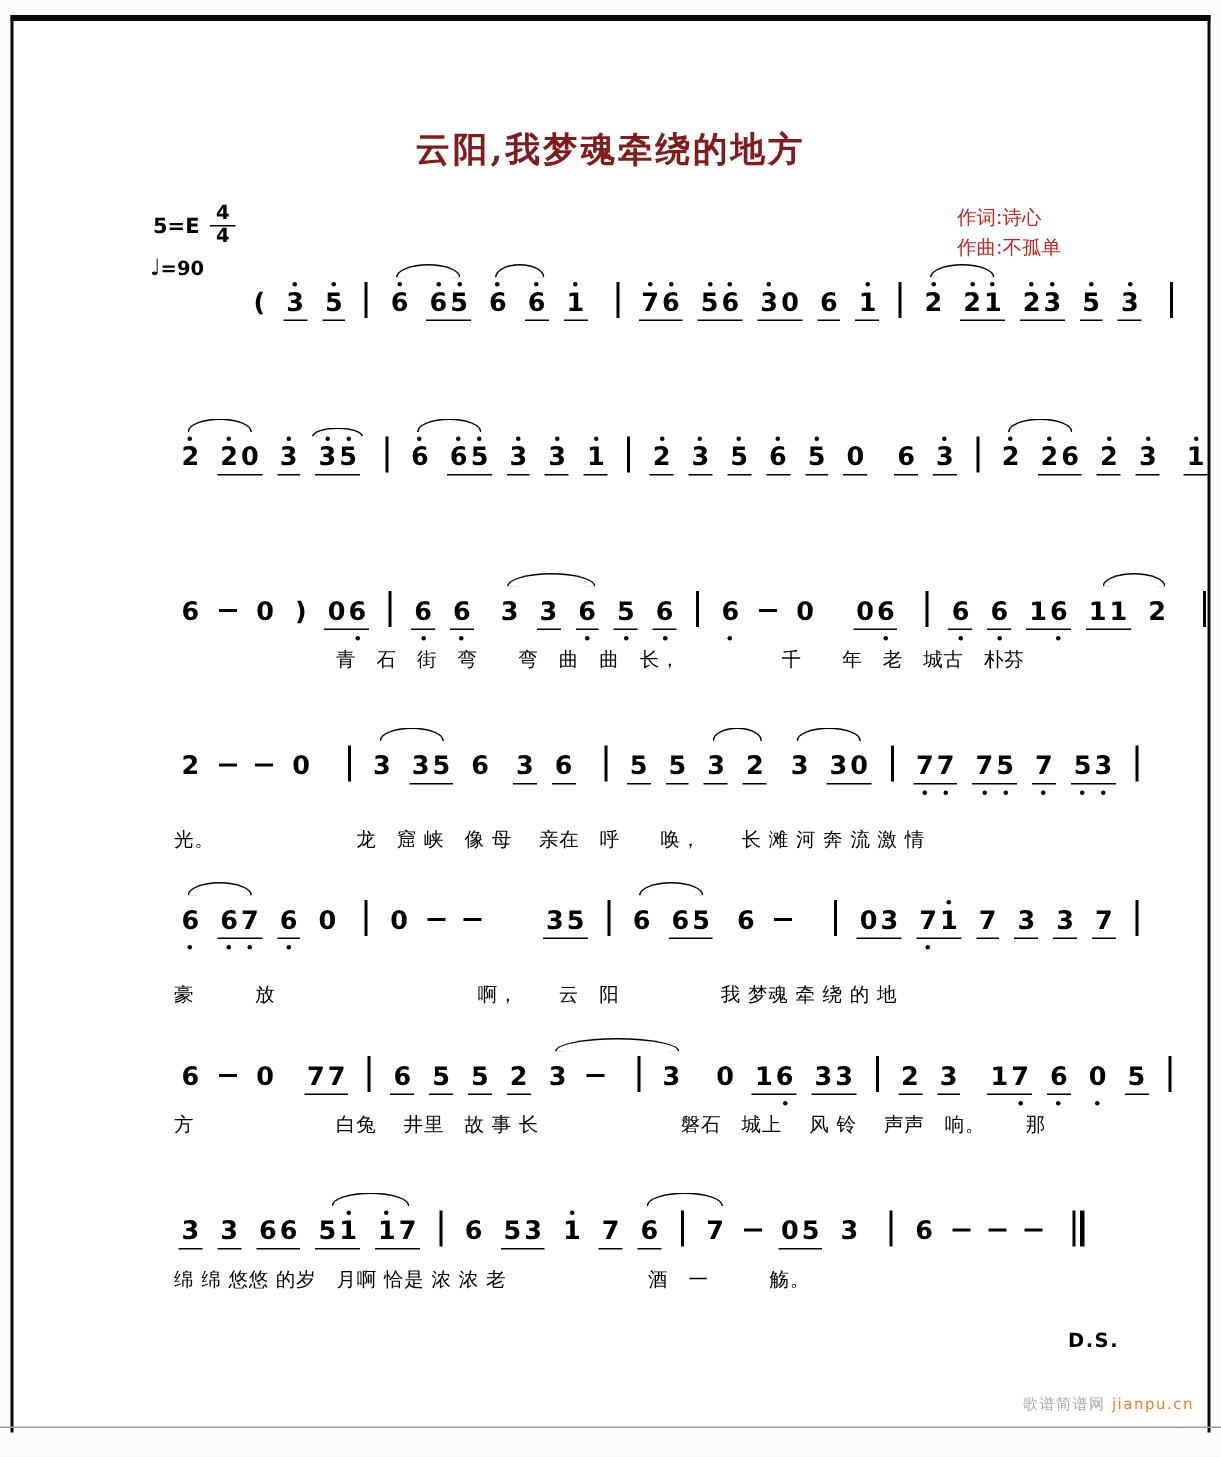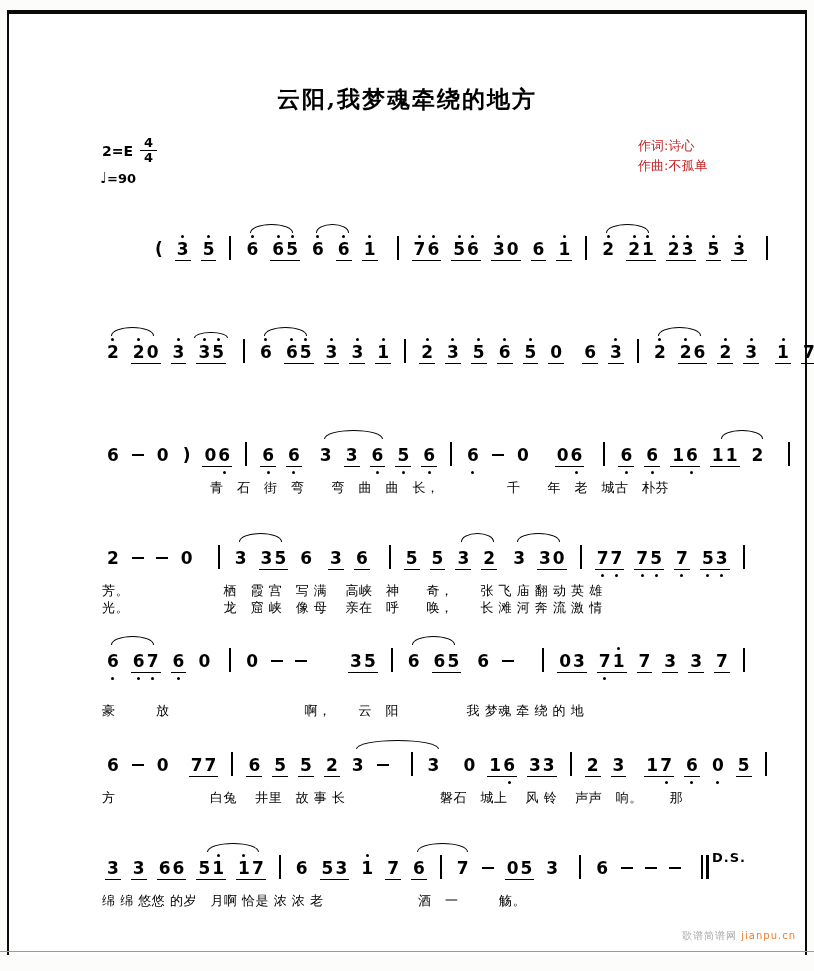--- a/index.html
+++ b/index.html
@@ -4,34 +4,34 @@
 <style>
   html,body{margin:0;padding:0;background:#f6f6f4;}
   .page{position:relative;width:814px;height:971px;background:#fcfcfa;overflow:hidden;
         font-family:"DejaVu Sans",sans-serif;color:#000;}
   .frame{position:absolute;left:7px;top:10px;width:796px;height:941px;background:#fff;
          border-top:4px solid #0a0a0a;border-left:2px solid #0a0a0a;border-right:2px solid #0a0a0a;}
   .bottom-line{position:absolute;left:0;top:951px;width:814px;height:1px;background:#9b9b9b;}
 
   .title{position:absolute;left:0;top:84px;width:100%;text-align:center;
          font-family:"DejaVu Serif",serif;font-size:23px;font-weight:600;
-         letter-spacing:2px;color:#000000;}
+         letter-spacing:2px;color:#7f1d1d;}
 
   .keysig{position:absolute;left:102px;top:136px;display:flex;align-items:center;gap:7px;
           font-size:14px;font-weight:600;}
   .frac{display:inline-flex;flex-direction:column;align-items:center;font-size:13px;line-height:1.1;font-weight:600;}
   .frac .ft{border-bottom:1px solid #000;padding:0 4px;}
   .frac .fb{padding:0 4px;}
   .tempo{position:absolute;left:100px;top:169px;font-size:13px;font-weight:600;}
   .tempo .glyph{font-size:15px;}
 
   .credits{position:absolute;left:638px;top:136px;font-size:13px;line-height:1.55;color:#c22525;}
 
   .score{position:absolute;left:0;top:0;width:814px;height:971px;}
-  .score-line{position:absolute;left:100px;width:668px;height:92px;margin-top:48px;}
+  .score-line{position:absolute;left:114px;width:668px;height:92px;}
   .sl1{top:188px;} .sl2{top:291px;} .sl3{top:394px;} .sl4{top:497px;}
   .sl5{top:600px;} .sl6{top:704px;} .sl7{top:807px;}
 
   .notes-row{position:relative;white-space:nowrap;height:30px;}
   .note{position:relative;display:inline-block;font-weight:700;font-size:17px;line-height:1;
         margin:0 5px;padding:1px 1px 2px;vertical-align:baseline;}
   .note.ul{border-bottom:1.7px solid #000;}
   .ch{position:relative;display:inline-block;padding:0 1px;}
   .od{position:absolute;left:50%;margin-left:-1.5px;width:3px;height:3px;border-radius:50%;background:#000;}
   .od.up{top:-6px;} .od.dn{bottom:-10px;}
@@ -41,35 +41,35 @@
   .dbar .b1{width:1.5px;margin-right:3px;} .dbar .b2{width:3.5px;}
   .dash{display:inline-block;width:12px;height:2.4px;background:#000;margin:0 6px;vertical-align:5px;}
   .sp{display:inline-block;height:1px;}
   .slur{position:absolute;height:8px;border:1.4px solid #000;border-bottom:none;
         border-radius:100% 100% 0 0/200% 200% 0 0;top:-12px;}
   .selfarc{position:absolute;left:-2px;right:-2px;top:-11px;height:5px;border:1.2px solid #000;
            border-bottom:none;border-radius:100% 100% 0 0/200% 200% 0 0;}
   .lyr{position:absolute;left:2px;white-space:pre;font-size:13px;letter-spacing:0.5px;}
   .lyr.r1{top:37px;} .lyr.r2{top:54px;}
 
-  .ds{position:absolute;left:712px;top:850px;font-size:13px;font-weight:700;letter-spacing:1px;}
+  .ds{position:absolute;left:712px;top:887px;font-size:13px;font-weight:700;letter-spacing:1px;}
   .watermark{position:absolute;right:18px;top:929px;font-size:10px;color:#a9a9a9;letter-spacing:1px;}
   .watermark .domain{color:#e87e2e;}
 </style>
 </head>
 <body>
 
 <div class="page">
   <div class="frame"></div>
   <div class="bottom-line"></div>
 
   <div class="title">云阳,我梦魂牵绕的地方</div>
 
   <div class="keysig">
-    <span>2=E</span>
+    <span>5=E</span>
     <span class="frac">
       <span class="ft">4</span>
       <span class="fb">4</span>
     </span>
   </div>
 
   <div class="tempo">
     <span class="glyph">♩</span><span>=90</span>
   </div>
 
@@ -84,21 +84,20 @@
       </div>
       <div class="score-line sl2">
         <div class="notes-row"><span class="note"><span class="ch">2<i class="od up"></i></span></span><span class="note ul"><span class="ch">2<i class="od up"></i></span><span class="ch">0</span></span><span class="note ul"><span class="ch">3<i class="od up"></i></span></span><span class="note ul"><span class="ch">3<i class="od up"></i></span><span class="ch">5<i class="od up"></i></span><i class="selfarc"></i></span><span class="sp" style="width: 4px;"></span><span class="bar"></span><span class="note"><span class="ch">6<i class="od up"></i></span></span><span class="note ul"><span class="ch">6<i class="od up"></i></span><span class="ch">5<i class="od up"></i></span></span><span class="note ul"><span class="ch">3<i class="od up"></i></span></span><span class="note ul"><span class="ch">3<i class="od up"></i></span></span><span class="note ul"><span class="ch">1<i class="od up"></i></span></span><span class="bar"></span><span class="note ul"><span class="ch">2<i class="od up"></i></span></span><span class="note ul"><span class="ch">3<i class="od up"></i></span></span><span class="note ul"><span class="ch">5<i class="od up"></i></span></span><span class="note ul"><span class="ch">6<i class="od up"></i></span></span><span class="note ul"><span class="ch">5<i class="od up"></i></span></span><span class="note ul"><span class="ch">0</span></span><span class="sp" style="width: 8px;"></span><span class="note ul"><span class="ch">6</span></span><span class="note ul"><span class="ch">3<i class="od up"></i></span></span><span class="bar"></span><span class="note"><span class="ch">2<i class="od up"></i></span></span><span class="note ul"><span class="ch">2<i class="od up"></i></span><span class="ch">6</span></span><span class="note ul"><span class="ch">2<i class="od up"></i></span></span><span class="note ul"><span class="ch">3<i class="od up"></i></span></span><span class="sp" style="width: 6px;"></span><span class="note ul"><span class="ch">1<i class="od up"></i></span></span><span class="note ul"><span class="ch">7</span></span><i class="slur" style="left: 10.6px; width: 41.4px;"></i><i class="slur" style="left: 163.6px; width: 41.4px;"></i><i class="slur" style="left: 557.6px; width: 41.4px;"></i></div>
       </div>
       <div class="score-line sl3">
         <div class="notes-row"><span class="note"><span class="ch">6</span></span><span class="dash"></span><span class="note"><span class="ch">0</span></span><span class="note"><span class="ch">)</span></span><span class="note ul"><span class="ch">0</span><span class="ch">6<i class="od dn"></i></span></span><span class="bar"></span><span class="note ul"><span class="ch">6<i class="od dn"></i></span></span><span class="note ul"><span class="ch">6<i class="od dn"></i></span></span><span class="sp" style="width: 6px;"></span><span class="note"><span class="ch">3</span></span><span class="note ul"><span class="ch">3</span></span><span class="note ul"><span class="ch">6<i class="od dn"></i></span></span><span class="note ul"><span class="ch">5<i class="od dn"></i></span></span><span class="note ul"><span class="ch">6<i class="od dn"></i></span></span><span class="bar"></span><span class="note"><span class="ch">6<i class="od dn"></i></span></span><span class="dash"></span><span class="note"><span class="ch">0</span></span><span class="sp" style="width: 14px;"></span><span class="note ul"><span class="ch">0</span><span class="ch">6<i class="od dn"></i></span></span><span class="sp" style="width: 6px;"></span><span class="bar"></span><span class="note ul"><span class="ch">6<i class="od dn"></i></span></span><span class="note ul"><span class="ch">6<i class="od dn"></i></span></span><span class="note ul"><span class="ch">1</span><span class="ch">6<i class="od dn"></i></span></span><span class="note ul"><span class="ch">1</span><span class="ch">1</span></span><span class="note"><span class="ch">2</span></span><span class="sp" style="width: 10px;"></span><span class="bar"></span><i class="slur" style="left: 223.6px; width: 57.6px;"></i><i class="slur" style="left: 620.5px; width: 40.7px;"></i></div>
         <div class="lyr r1">　　　　　　　　青　石　街　弯　　弯　曲　曲　长，　　　　　千　　年　老　城古　朴芬</div>
       </div>
       <div class="score-line sl4">
         <div class="notes-row"><span class="note"><span class="ch">2</span></span><span class="dash"></span><span class="dash"></span><span class="note"><span class="ch">0</span></span><span class="sp" style="width: 10px;"></span><span class="bar"></span><span class="note"><span class="ch">3</span></span><span class="note ul"><span class="ch">3</span><span class="ch">5</span></span><span class="note"><span class="ch">6</span></span><span class="sp" style="width: 4px;"></span><span class="note ul"><span class="ch">3</span></span><span class="note ul"><span class="ch">6</span></span><span class="sp" style="width: 6px;"></span><span class="bar"></span><span class="note ul"><span class="ch">5</span></span><span class="note ul"><span class="ch">5</span></span><span class="note ul"><span class="ch">3</span></span><span class="note ul"><span class="ch">2</span></span><span class="sp" style="width: 4px;"></span><span class="note"><span class="ch">3</span></span><span class="note ul"><span class="ch">3</span><span class="ch">0</span></span><span class="bar"></span><span class="note ul"><span class="ch">7<i class="od dn"></i></span><span class="ch">7<i class="od dn"></i></span></span><span class="note ul"><span class="ch">7<i class="od dn"></i></span><span class="ch">5<i class="od dn"></i></span></span><span class="note ul"><span class="ch">7<i class="od dn"></i></span></span><span class="note ul"><span class="ch">5<i class="od dn"></i></span><span class="ch">3<i class="od dn"></i></span></span><span class="bar"></span><i class="slur" style="left: 138.6px; width: 41.4px;"></i><i class="slur" style="left: 360.6px; width: 31.6px;"></i><i class="slur" style="left: 416.6px; width: 41.4px;"></i></div>
-        <div class="lyr r1">芳。　　　　　　　栖　霞 宫　写 满　 高峡　神　　奇，　　张 飞 庙 翻 动 英 雄</div>
         <div class="lyr r2">光。　　　　　　　龙　窟 峡　像 母　 亲在　呼　　唤，　　长 滩 河 奔 流 激 情</div>
       </div>
       <div class="score-line sl5">
         <div class="notes-row"><span class="note"><span class="ch">6<i class="od dn"></i></span></span><span class="note ul"><span class="ch">6<i class="od dn"></i></span><span class="ch">7<i class="od dn"></i></span></span><span class="note ul"><span class="ch">6<i class="od dn"></i></span></span><span class="note"><span class="ch">0</span></span><span class="sp" style="width: 4px;"></span><span class="bar"></span><span class="note"><span class="ch">0</span></span><span class="dash"></span><span class="dash"></span><span class="sp" style="width: 30px;"></span><span class="note ul"><span class="ch">3</span><span class="ch">5</span></span><span class="bar"></span><span class="note"><span class="ch">6</span></span><span class="note ul"><span class="ch">6</span><span class="ch">5</span></span><span class="sp" style="width: 4px;"></span><span class="note"><span class="ch">6</span></span><span class="dash"></span><span class="sp" style="width: 14px;"></span><span class="bar"></span><span class="note ul"><span class="ch">0</span><span class="ch">3</span></span><span class="note ul"><span class="ch">7<i class="od dn"></i></span><span class="ch">1<i class="od up"></i></span></span><span class="note ul"><span class="ch">7</span></span><span class="note ul"><span class="ch">3</span></span><span class="note ul"><span class="ch">3</span></span><span class="note ul"><span class="ch">7</span></span><span class="bar"></span><i class="slur" style="left: 10.6px; width: 41.4px;"></i><i class="slur" style="left: 311.6px; width: 41.4px;"></i></div>
         <div class="lyr r2">豪　　　放　　　　　　　　　　啊，　　云　阳　　　　　我 梦魂 牵 绕 的 地</div>
       </div>
       <div class="score-line sl6">
         <div class="notes-row"><span class="note"><span class="ch">6</span></span><span class="dash"></span><span class="note"><span class="ch">0</span></span><span class="sp" style="width: 8px;"></span><span class="note ul"><span class="ch">7</span><span class="ch">7</span></span><span class="bar"></span><span class="note ul"><span class="ch">6</span></span><span class="note ul"><span class="ch">5</span></span><span class="note ul"><span class="ch">5</span></span><span class="note ul"><span class="ch">2</span></span><span class="note"><span class="ch">3</span></span><span class="dash"></span><span class="sp" style="width: 8px;"></span><span class="bar"></span><span class="note"><span class="ch">3</span></span><span class="sp" style="width: 10px;"></span><span class="note"><span class="ch">0</span></span><span class="note ul"><span class="ch">1</span><span class="ch">6<i class="od dn"></i></span></span><span class="note ul"><span class="ch">3</span><span class="ch">3</span></span><span class="bar"></span><span class="note ul"><span class="ch">2</span></span><span class="note ul"><span class="ch">3</span></span><span class="sp" style="width: 8px;"></span><span class="note ul"><span class="ch">1</span><span class="ch">7<i class="od dn"></i></span></span><span class="note ul"><span class="ch">6<i class="od dn"></i></span></span><span class="note"><span class="ch">0<i class="od dn"></i></span></span><span class="note ul"><span class="ch">5</span></span><span class="bar"></span><i class="slur" style="left: 255.6px; width: 81.6px;"></i></div>
         <div class="lyr r1">方　　　　　　　白兔　 井里　故 事 长　　　　　　　磐石　城上　 风 铃　 声声　响。　　那</div>
       </div>

